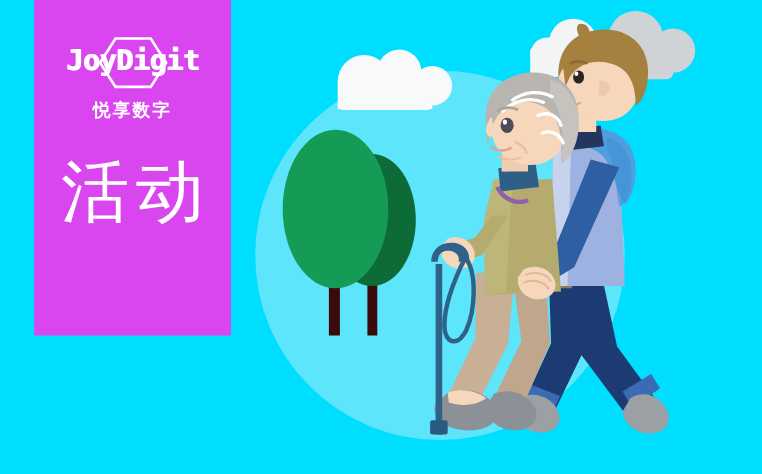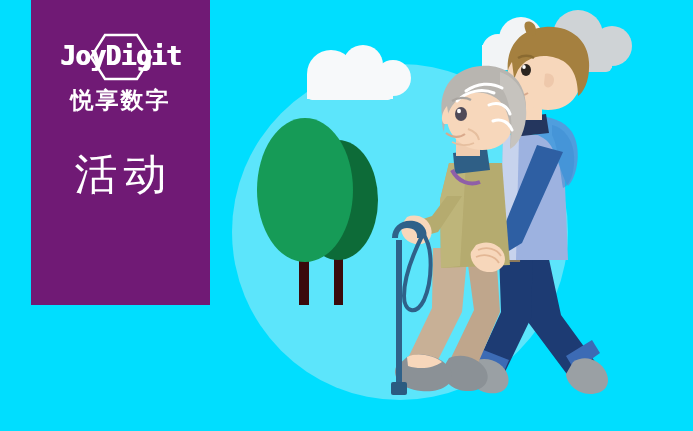--- a/index.html
+++ b/index.html
@@ -19,21 +19,21 @@
     background: #00deff;
   }
   .layer { position: absolute; }
 
   
   #info-panel {
     left: 31px;
     top: 0;
     width: 179px;
     height: 305px;
-    background: #701a75;
+    background: #d946ef;
     z-index: 40;
     text-decoration: underline;
   }
   #brand-lockup {
     position: absolute;
     left: 0;
     top: 32px;
     width: 179px;
     text-align: center;
   }
@@ -61,36 +61,36 @@
     font-size: 26px;
     letter-spacing: -0.5px;
     color: #ffffff;
     line-height: 30px;
     text-shadow: 1px 0 0 #ffffff;
   }
   #brand-subtitle {
     margin-top: 4px;
     font-family: "DejaVu Sans", sans-serif;
     font-weight: bold;
-    font-size: 23px;
+    font-size: 16px;
     letter-spacing: 2px;
     color: #ffffff;
     line-height: 28px;
   }
   #headline {
     position: absolute;
     left: 0;
     top: 140px;
     width: 179px;
     text-align: center;
   }
   #headline-line-1 {
     font-family: "DejaVu Sans", sans-serif;
     font-weight: 300;
-    font-size: 43px;
+    font-size: 62px;
     line-height: 68px;
     letter-spacing: 6px;
     color: #ffffff;
     text-indent: 6px;
   }
   #headline-line-2 {
     font-family: "DejaVu Sans", sans-serif;
     font-weight: bold;
     font-size: 62px;
     line-height: 70px;

